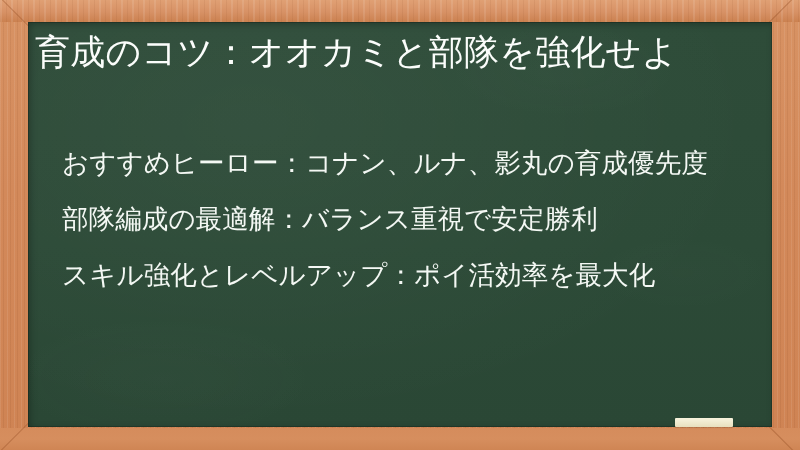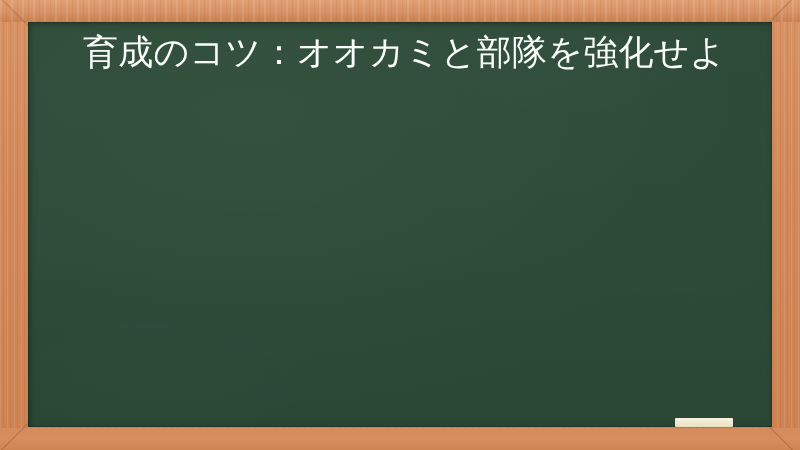--- a/index.html
+++ b/index.html
@@ -123,21 +123,20 @@
     position: absolute;
     left: 7px;
     top: 6px;
     width: 716px;
     font-size: 35px;
     line-height: 48px;
     font-weight: 400;
     color: #fbfdfb;
     letter-spacing: 0.2px;
     white-space: normal;
-    margin-left: 48px;
   }
   #bullet-list {
     position: absolute;
     left: 34px;
     top: 124px;
     width: 690px;
     list-style: none;
     margin: 0;
     padding: 0;
   }
@@ -184,18 +183,23 @@
   <div class="mitre" id="mitre-br">
       <i></i>
     </div>
 
   <div id="board">
     <div id="board-dust"></div>
 
     <div id="content">
       <div id="title">育成のコツ：オオカミと部隊を強化せよ</div>
 
+      <ul id="bullet-list">
+        <li>おすすめヒーロー：コナン、ルナ、影丸の育成優先度</li>
+        <li>部隊編成の最適解：バランス重視で安定勝利</li>
+        <li>スキル強化とレベルアップ：ポイ活効率を最大化</li>
+      </ul>
     </div>
   </div>
 
   <div id="chalk-stick"></div>
 
 </div>
 
 </body></html>

